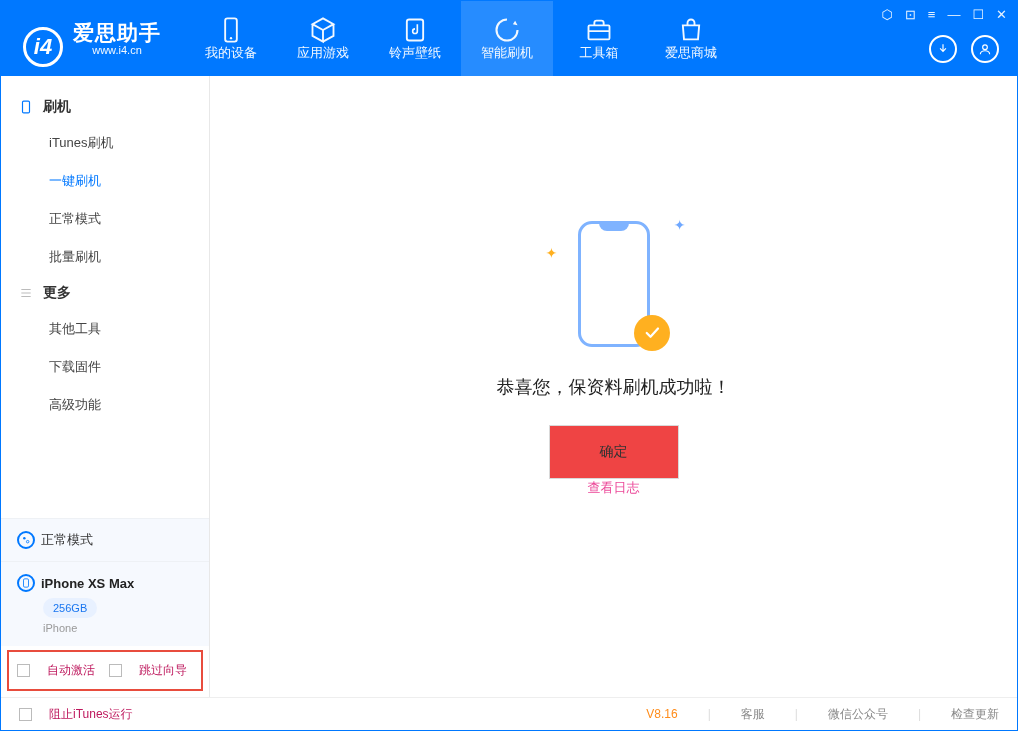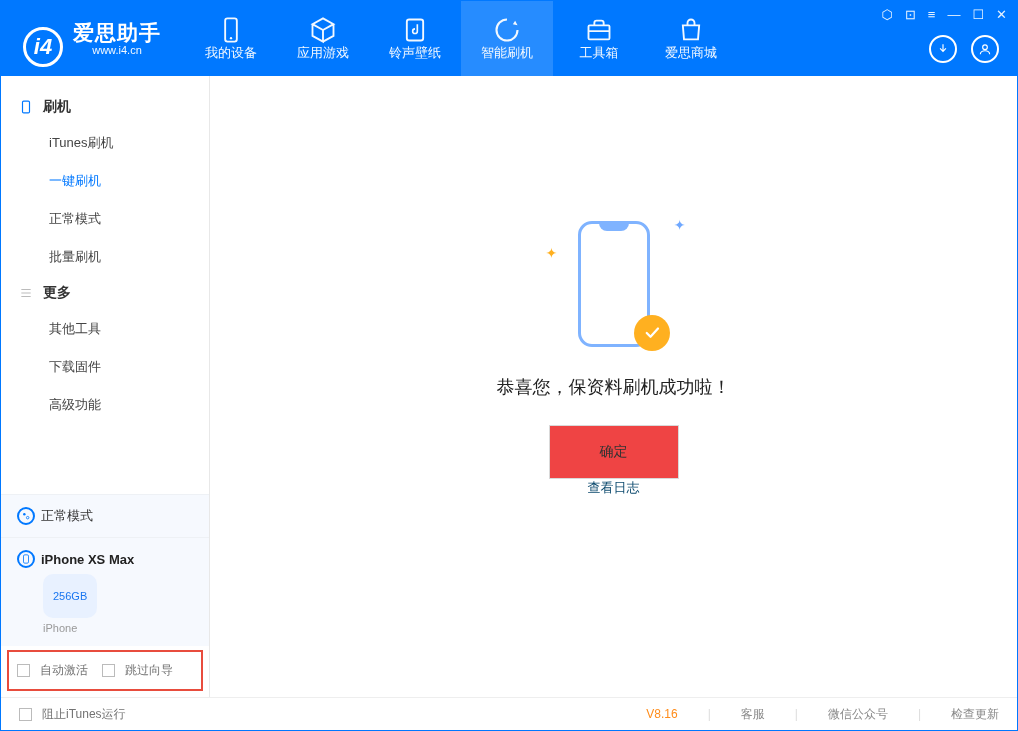--- a/index.html
+++ b/index.html
@@ -31,39 +31,39 @@
 .sidenav { padding: 14px 0 0; flex: 1; overflow: auto; }
 .side-section { padding: 8px 18px; display: flex; align-items: center; gap: 10px; color: #333; font-size: 14px; font-weight: 600; }
 .side-item { padding: 10px 18px 10px 48px; font-size: 13px; color: #444; cursor: pointer; }
 .side-item.active { color: #0078ff; }
 
 .device-blocks { }
 .dev-panel { background: #f6f9fe; padding: 12px 16px; border-top: 1px solid #eef1f5; }
 .dev-row { display: flex; align-items: center; gap: 6px; font-size: 13px; color: #333; }
 .dev-icon { width: 18px; height: 18px; border-radius: 50%; border: 2px solid #0078ff; position: relative; display: flex; align-items: center; justify-content: center; }
 .dev-name { font-weight: 700; color: #222; }
-.dev-badge { display: inline-block; background: #e8f1ff; color: #1976f0; border-radius: 10px; padding: 16px 10px; font-size: 11px; margin-top: 6px; margin-left: 26px; }
+.dev-badge { display: inline-block; background: #e8f1ff; color: #1976f0; border-radius: 10px; padding: 4px 10px; font-size: 11px; margin-top: 6px; margin-left: 26px; }
 .dev-sub { font-size: 11px; color: #999; margin-left: 26px; margin-top: 4px; }
 
 .checks-box { border: 2px solid #e84c3d; margin: 4px 6px 6px 6px; padding: 10px 8px; display: flex; gap: 14px; align-items: center; }
-.chk { display: flex; align-items: center; gap: 10px; font-size: 12px; color: #737373; cursor: pointer; }
+.chk { display: flex; align-items: center; gap: 17px; font-size: 12px; color: #be185d; cursor: pointer; }
 .chk-box { width: 13px; height: 13px; border: 1px solid #bbb; }
 
 
 .main { flex: 1; display: flex; flex-direction: column; align-items: center; justify-content: center; position: relative; padding-bottom: 60px; }
 .illus { width: 100px; height: 140px; position: relative; margin-bottom: 18px; }
 .phone { width: 72px; height: 126px; border: 3px solid #7fb3ff; border-radius: 14px; position: absolute; left: 14px; top: 4px; background: #fff; }
 .phone::before { content: ""; position: absolute; top: -3px; left: 50%; transform: translateX(-50%); width: 30px; height: 10px; background: #7fb3ff; border-radius: 0 0 8px 8px; }
 .check-circ { position: absolute; right: -6px; bottom: 6px; width: 36px; height: 36px; border-radius: 50%; background: #ffb020; display: flex; align-items: center; justify-content: center; }
 .spark { position: absolute; color: #ffb020; font-size: 14px; }
 .spark.s1 { left: -18px; top: 28px; }
 .spark.s2 { right: -22px; top: 0px; color: #6fa8ff; }
 .msg { font-size: 18px; color: #222; margin-bottom: 26px; }
 .ok-btn { width: 130px; height: 54px; border: 1px solid #d9d9d9; background: #ef4444; font-size: 14px; color: #333; cursor: pointer; }
-.log-link { margin-top: 0; font-size: 13px; color: #0c4a6e; cursor: pointer; }
+.log-link { margin-top: 0; font-size: 13px; color: #ec4899; cursor: pointer; }
 
 
 .status { height: 33px; border-top: 1px solid #eee; display: flex; align-items: center; padding: 0 18px; font-size: 12px; color: #888; }
 .status .left { display: flex; align-items: center; gap: 6px; }
 .status .right { margin-left: auto; display: flex; align-items: center; gap: 30px; }
 .status .sep { color: #ddd; }
 .status a { color: #888; cursor: pointer; }
 .version { color: #ff8c1a; }
 </style>
 </head>

